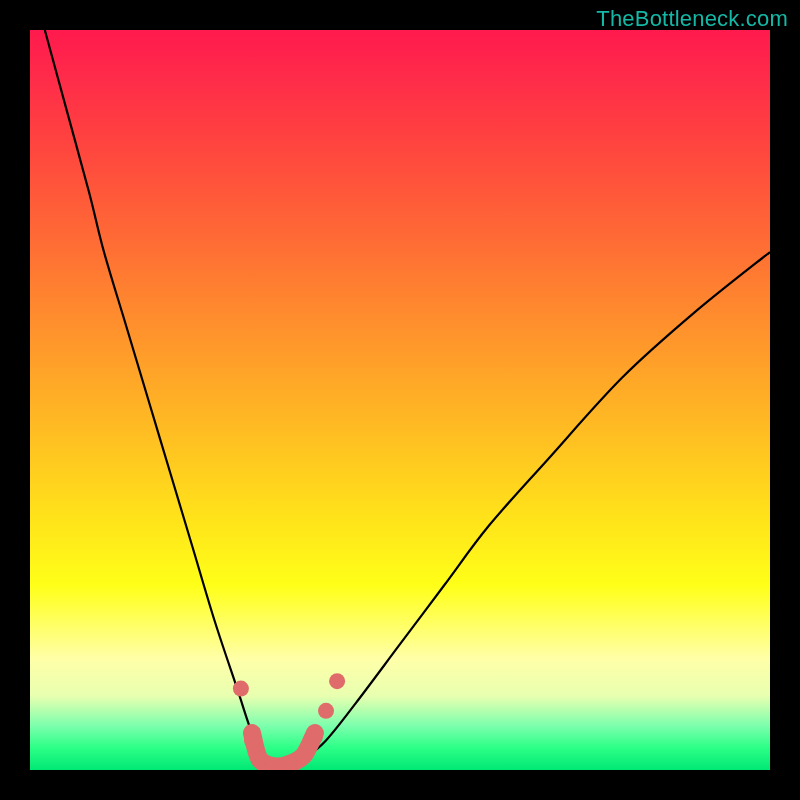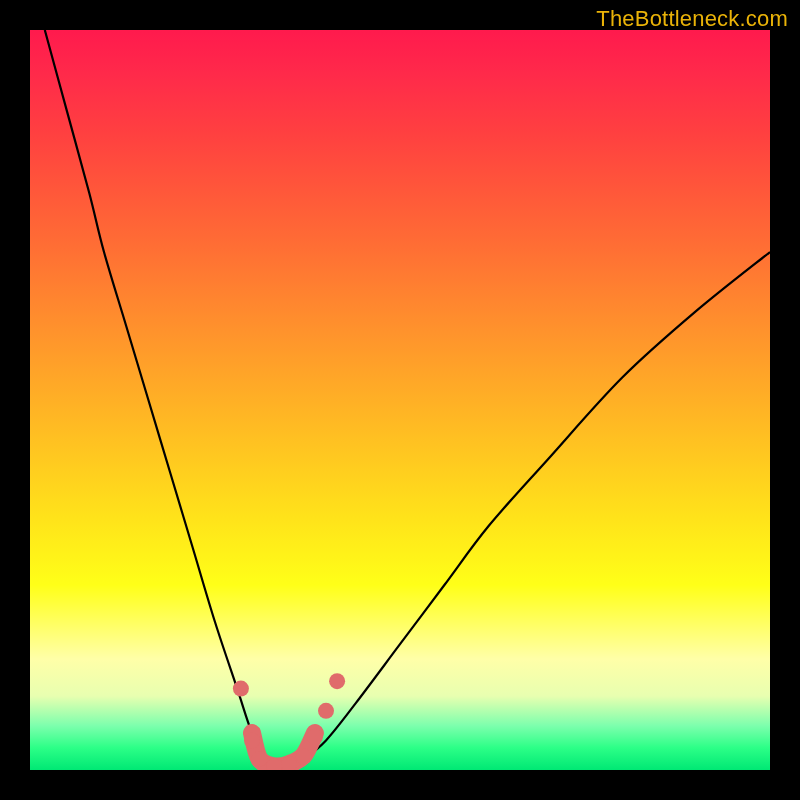--- a/index.html
+++ b/index.html
@@ -40,21 +40,21 @@
       #e8ffb0 90%,
       #7dffad 94%,
       #2cff87 97%,
       #00e874 100%
     );
   }
   .watermark {
     position: absolute;
     top: 6px;
     right: 12px;
-    color: #eab308;
+    color: #14b8a6;
     font-size: 22px;
     font-weight: 500;
     letter-spacing: 0.2px;
     user-select: none;
   }
   svg.curve {
     position: absolute;
     top: 0;
     left: 0;
   }

